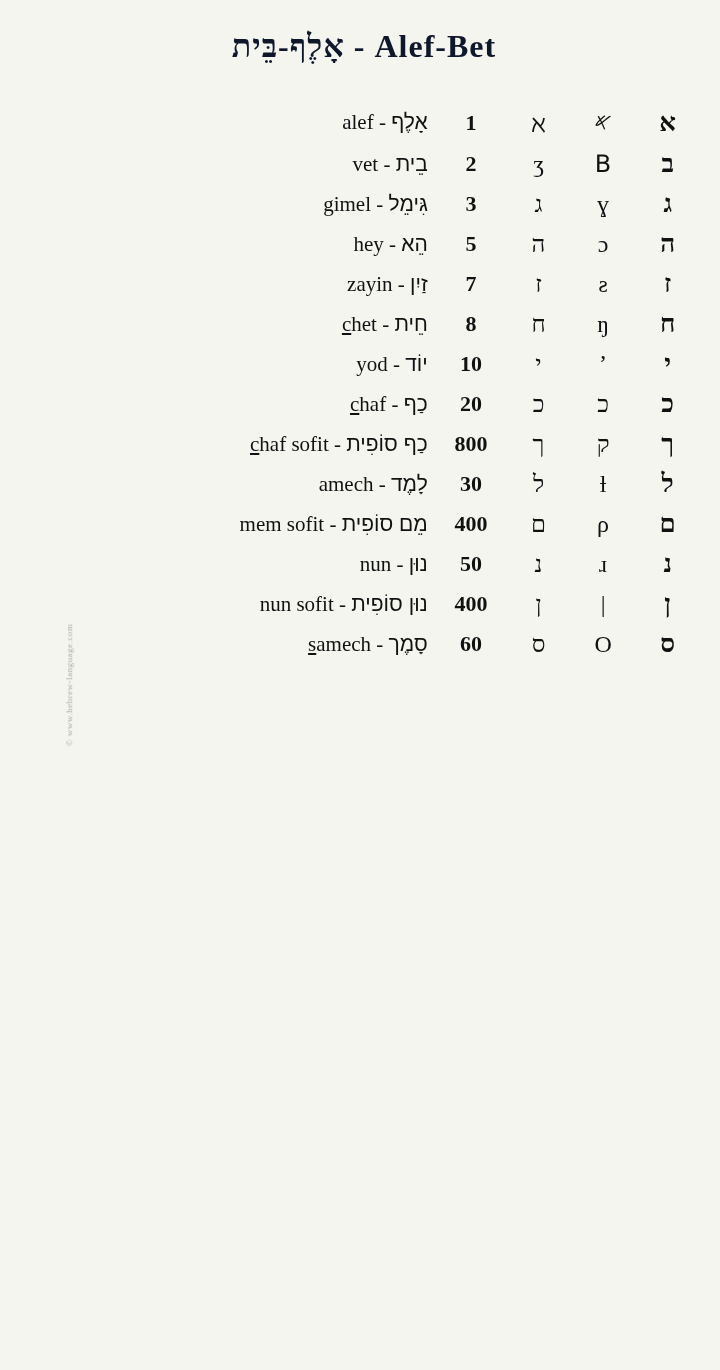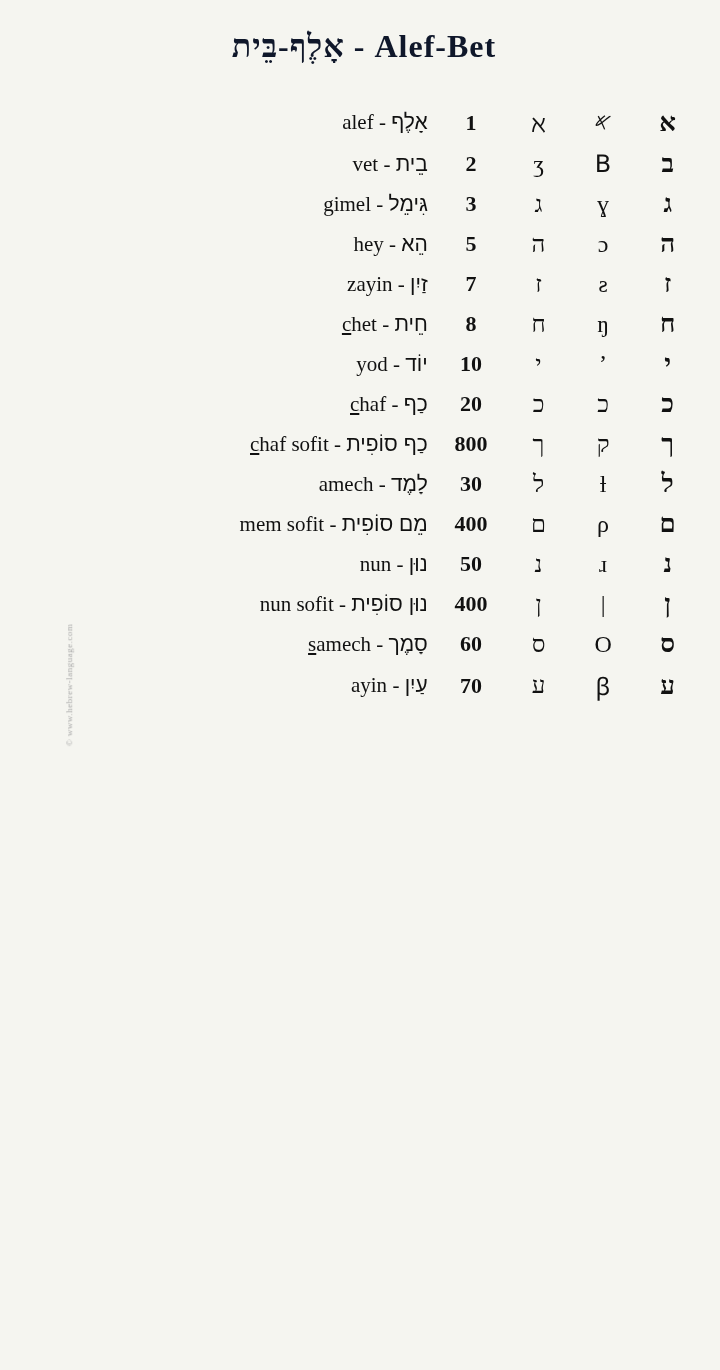--- a/index.html
+++ b/index.html
@@ -189,22 +189,15 @@
           <td class="col-script2">|</td>
           <td class="col-main">ן</td>
         </tr>
         <tr>
           <td class="col-name"><span class="latin"><span class="underline">s</span>amech</span> - <span class="hebrew-text">סָמֶך</span></td>
           <td class="col-num">60</td>
           <td class="col-script1">ס</td>
           <td class="col-script2">O</td>
           <td class="col-main">ס</td>
         </tr>
-        <tr>
-          <td class="col-name"><span class="latin">ayin</span> - <span class="hebrew-text">עַיִן</span></td>
-          <td class="col-num">70</td>
-          <td class="col-script1">ע</td>
-          <td class="col-script2">ꞵ</td>
-          <td class="col-main">ע</td>
-        </tr>
       </tbody>
   </table>
 </div>
 
 </body></html>

